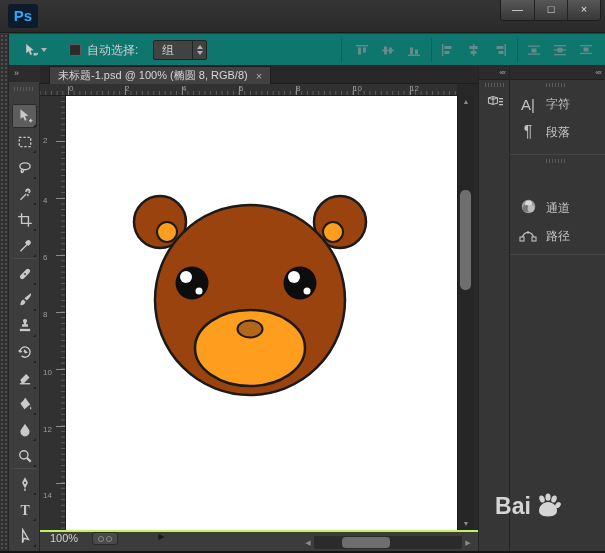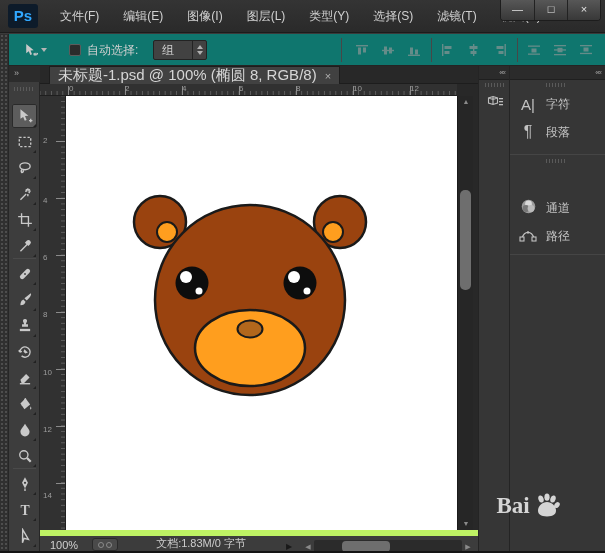--- a/index.html
+++ b/index.html
@@ -55,21 +55,21 @@
   .tool.selected { background:#5d5d5d; box-shadow:inset 0 0 0 1px #2a2a2a; }
   .tool svg { stroke:#c9c9c9; fill:none; stroke-width:1.2; }
   .tool svg .f { fill:#c9c9c9; stroke:none; }
   .tool-sep { position:absolute; left:4px; width:23px; height:1px; background:#2d2d2d; border-bottom:1px solid #4a4a4a; }
 
   
   .docwin { position:absolute; left:40px; top:66px; width:438px; height:487px; background:#282828; }
   .tabbar { position:absolute; left:0; top:0; width:438px; height:18px; background:#282828; border-bottom:1px solid #1d1d1d; }
   .tab { position:absolute; left:9px; top:0; height:18px; background:#414141; border:1px solid #1d1d1d; border-bottom:none;
     display:flex; align-items:center; padding:0 8px; gap:8px; }
-  .tab-title { color:#d6d6d6; font-size:15px; white-space:nowrap;text-align:right; }
+  .tab-title { color:#d6d6d6; font-size:11px; white-space:nowrap;text-align:right; }
   .tab-close { color:#b0b0b0; font-size:11px; }
 
   .hruler { position:absolute; left:0; top:18px; width:417px; height:12px; background:#313131; border-bottom:1px solid #1f1f1f;
     background-image:
       linear-gradient(to right,#8a8a8a 0 1px,transparent 1px),
       linear-gradient(to right,#5e5e5e 0 1px,transparent 1px);
     background-size:57px 9px,5.7px 4px; background-repeat:repeat-x;
     background-position:28px bottom,28px bottom; }
   .hruler-num { position:absolute; bottom:2px; color:#9c9c9c; font-size:8px; }
   .vruler { position:absolute; left:0; top:30px; width:26px; height:434px; background:#313131; border-right:1px solid #1f1f1f;
@@ -80,22 +80,22 @@
     background-position:right -12px,right -12px; }
   .vruler-num { position:absolute; left:3px; width:9px; color:#9c9c9c; font-size:8px; line-height:8px; word-break:break-all; }
   .ruler-corner { position:absolute; left:0; top:18px; width:26px; height:12px; background:#2e2e2e; border-right:1px solid #1f1f1f; border-bottom:1px solid #1f1f1f; }
 
   .canvas { position:absolute; left:26px; top:30px; width:391px; height:434px; background:#fff; }
 
   .vscroll { position:absolute; left:417px; top:30px; width:16px; height:434px; background:#262626; border-left:1px solid #1b1b1b; }
   .vscroll .arr { position:absolute; left:0; width:16px; height:12px; color:#8a8a8a; font-size:7px; text-align:center; line-height:12px; }
   .vthumb { position:absolute; left:2px; top:94px; width:11px; height:100px; background:#6e6e6e; border-radius:5px; }
 
-  .statusbar { position:absolute; left:0; top:464px; width:438px; height:21px; background:#3c3c3c; border-top:6px solid #bef264;
-    display:flex; align-items:flex-end; }
+  .statusbar { position:absolute; left:0; top:464px; width:438px; height:21px; background:#3c3c3c; border-top:2px solid #bef264;
+    display:flex; align-items:flex-start; }
   .zoom-field { color:#d0d0d0; font-size:11px; margin-left:10px; }
   .status-icon { margin-left:14px; width:26px; height:13px; background:#4a4a4a; border:1px solid #2a2a2a; border-radius:3px;
     display:flex; align-items:center; justify-content:center; gap:2px; }
   .status-icon i { width:6px; height:6px; border:1px solid #8a8a8a; border-radius:50%; display:block; }
   .doc-info { color:#cdcdcd; font-size:11px; margin-left:38px; }
   .status-arrow { color:#191919; font-size:8px; margin-left:40px; }
   .hscroll { position:absolute; left:262px; top:3px; width:172px; height:15px; display:flex; align-items:center; }
   .hscroll .arr { color:#8a8a8a; font-size:7px; width:12px; text-align:center; }
   .htrack { position:relative; flex:1; height:13px; background:#2b2b2b; border-radius:2px; }
   .hthumb { position:absolute; left:28px; top:1px; width:48px; height:11px; background:#6e6e6e; border-radius:4px; }
@@ -108,41 +108,31 @@
   .panel-btn { position:absolute; left:0; width:95px; height:28px; display:flex; align-items:center; gap:8px; padding-left:8px; }
   .panel-btn .p-icon { width:20px; text-align:center; color:#c2c2c2; font-size:14px; }
   .panel-btn .p-label { color:#c4c4c4; font-size:12px; }
   .dock-sep { position:absolute; left:0; width:100%; height:1px; background:#2a2a2a; border-bottom:1px solid #454545; }
   .npanel-icon { position:absolute; left:4px; top:24px; width:24px; height:24px; display:flex; align-items:center; justify-content:center; }
 
   .bottom-strip { position:absolute; left:0; top:551px; width:605px; height:2px; background:#141414; }
 
   
   .watermark { position:absolute; left:452px; top:492px; width:153px; text-align:center; pointer-events:none; }
-  .wm-row { display:flex; align-items:center; justify-content:center; gap:3px;font-family:Liberation Serif, serif; }
+  .wm-row { display:flex; align-items:center; justify-content:center; gap:3px; }
   .wm-txt { color:rgba(236,236,236,.88); font-size:23px; font-weight:bold; }
   .wm-url { color:rgba(230,230,230,.68); font-size:13px; margin-top:1px; }
 </style>
 </head>
 <body>
 
 <div id="app">
 
   <div class="menubar">
     <div class="ps-logo">Ps</div>
-    <div class="menu-items">
-      <span class="menu-item">文件(F)</span>
-      <span class="menu-item">编辑(E)</span>
-      <span class="menu-item">图像(I)</span>
-      <span class="menu-item">图层(L)</span>
-      <span class="menu-item">类型(Y)</span>
-      <span class="menu-item">选择(S)</span>
-      <span class="menu-item">滤镜(T)</span>
-      <span class="menu-item">视图(V)</span>
-    </div>
     <div class="win-btns">
       <div class="win-btn">—</div>
       <div class="win-btn">□</div>
       <div class="win-btn">×</div>
     </div>
   </div>
 
   <div class="optionsbar">
     <div class="opt tool-preset">
       <svg width="15" height="15" viewBox="0 0 14 14">
@@ -420,21 +410,20 @@
       <div class="vthumb"></div>
       <span class="arr" style="bottom:0">▼</span>
     </div>
 
     <div class="statusbar">
       <span class="zoom-field">100%</span>
       <span class="status-icon">
           <i></i>
           <i></i>
         </span>
-      <span class="doc-info">文档:1.83M/0 字节</span>
       <span class="status-arrow">▶</span>
       <div class="hscroll">
         <span class="arr">◀</span>
         <div class="htrack">
           <div class="hthumb"></div>
         </div>
         <span class="arr">▶</span>
       </div>
     </div>
   </div>

